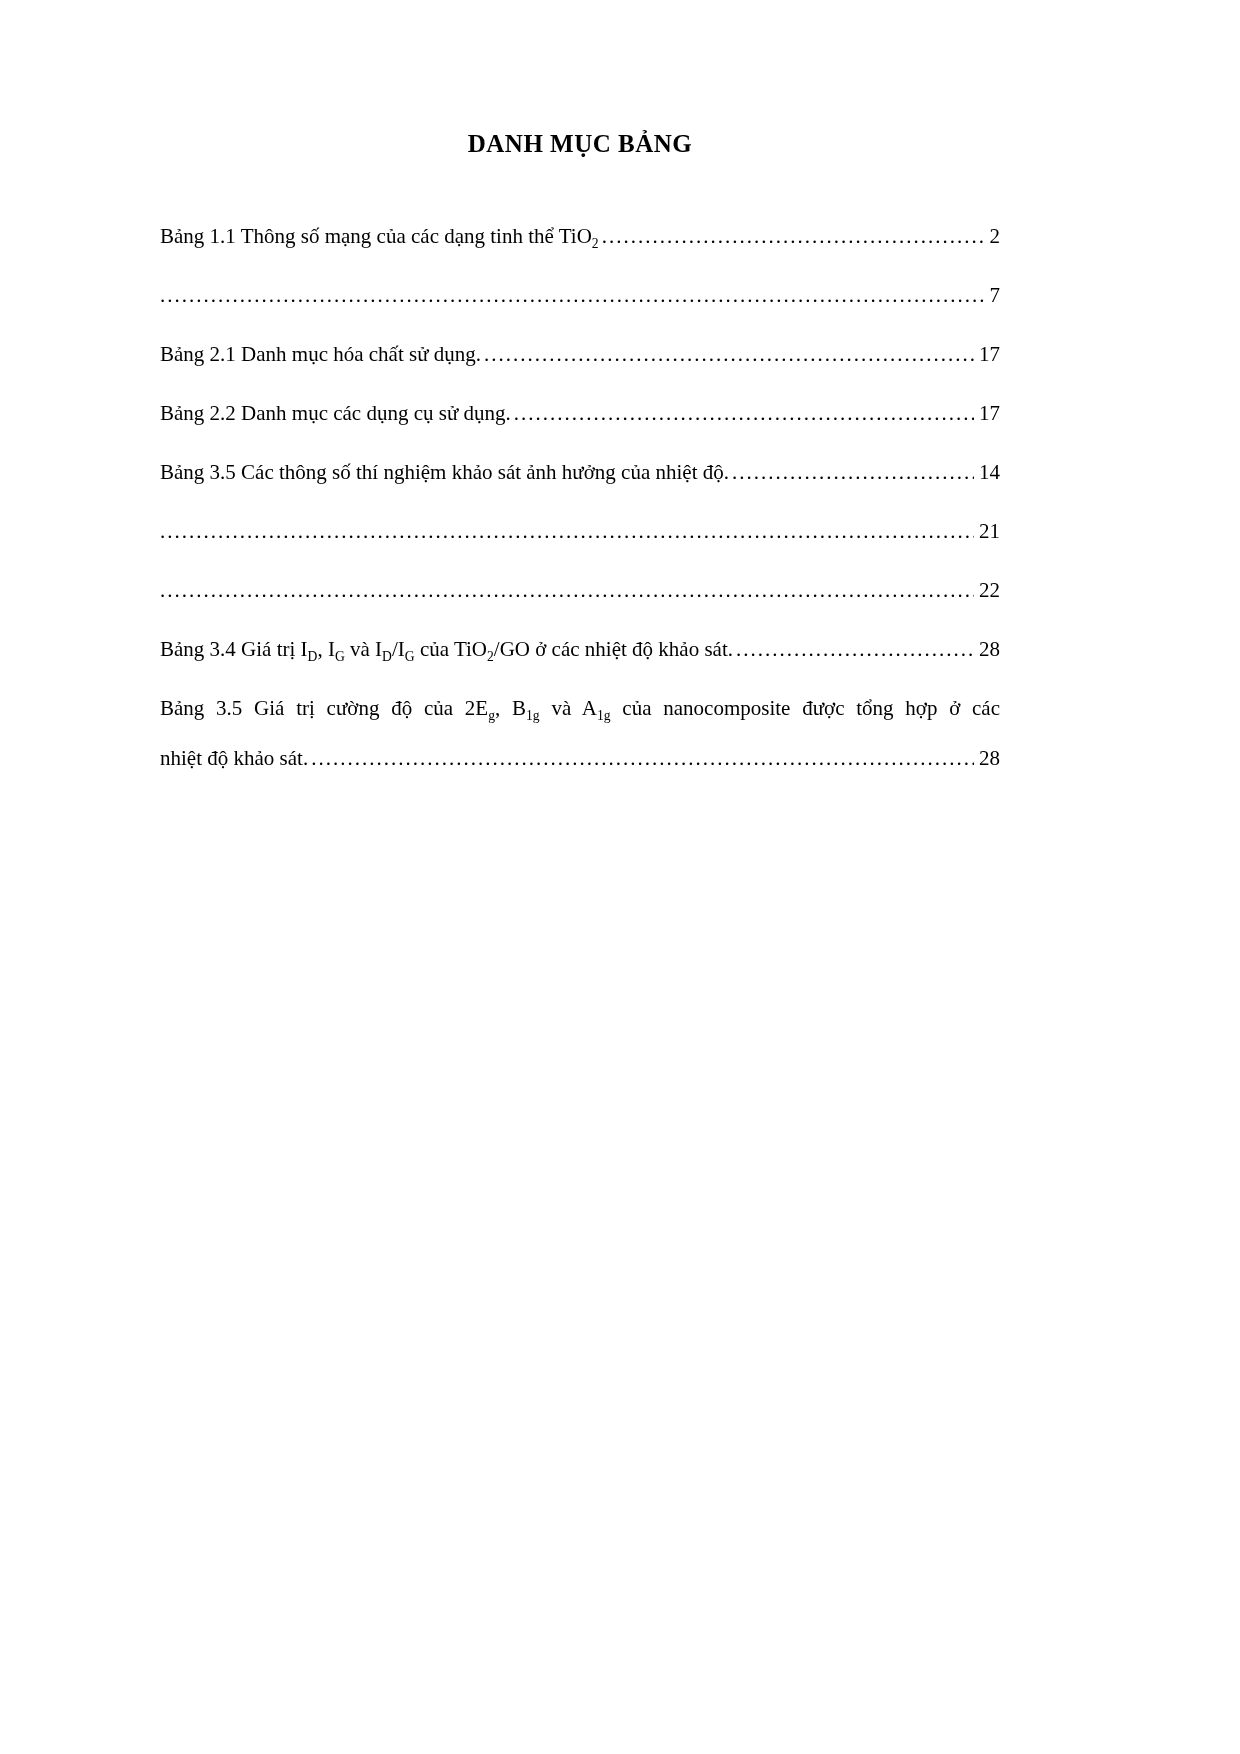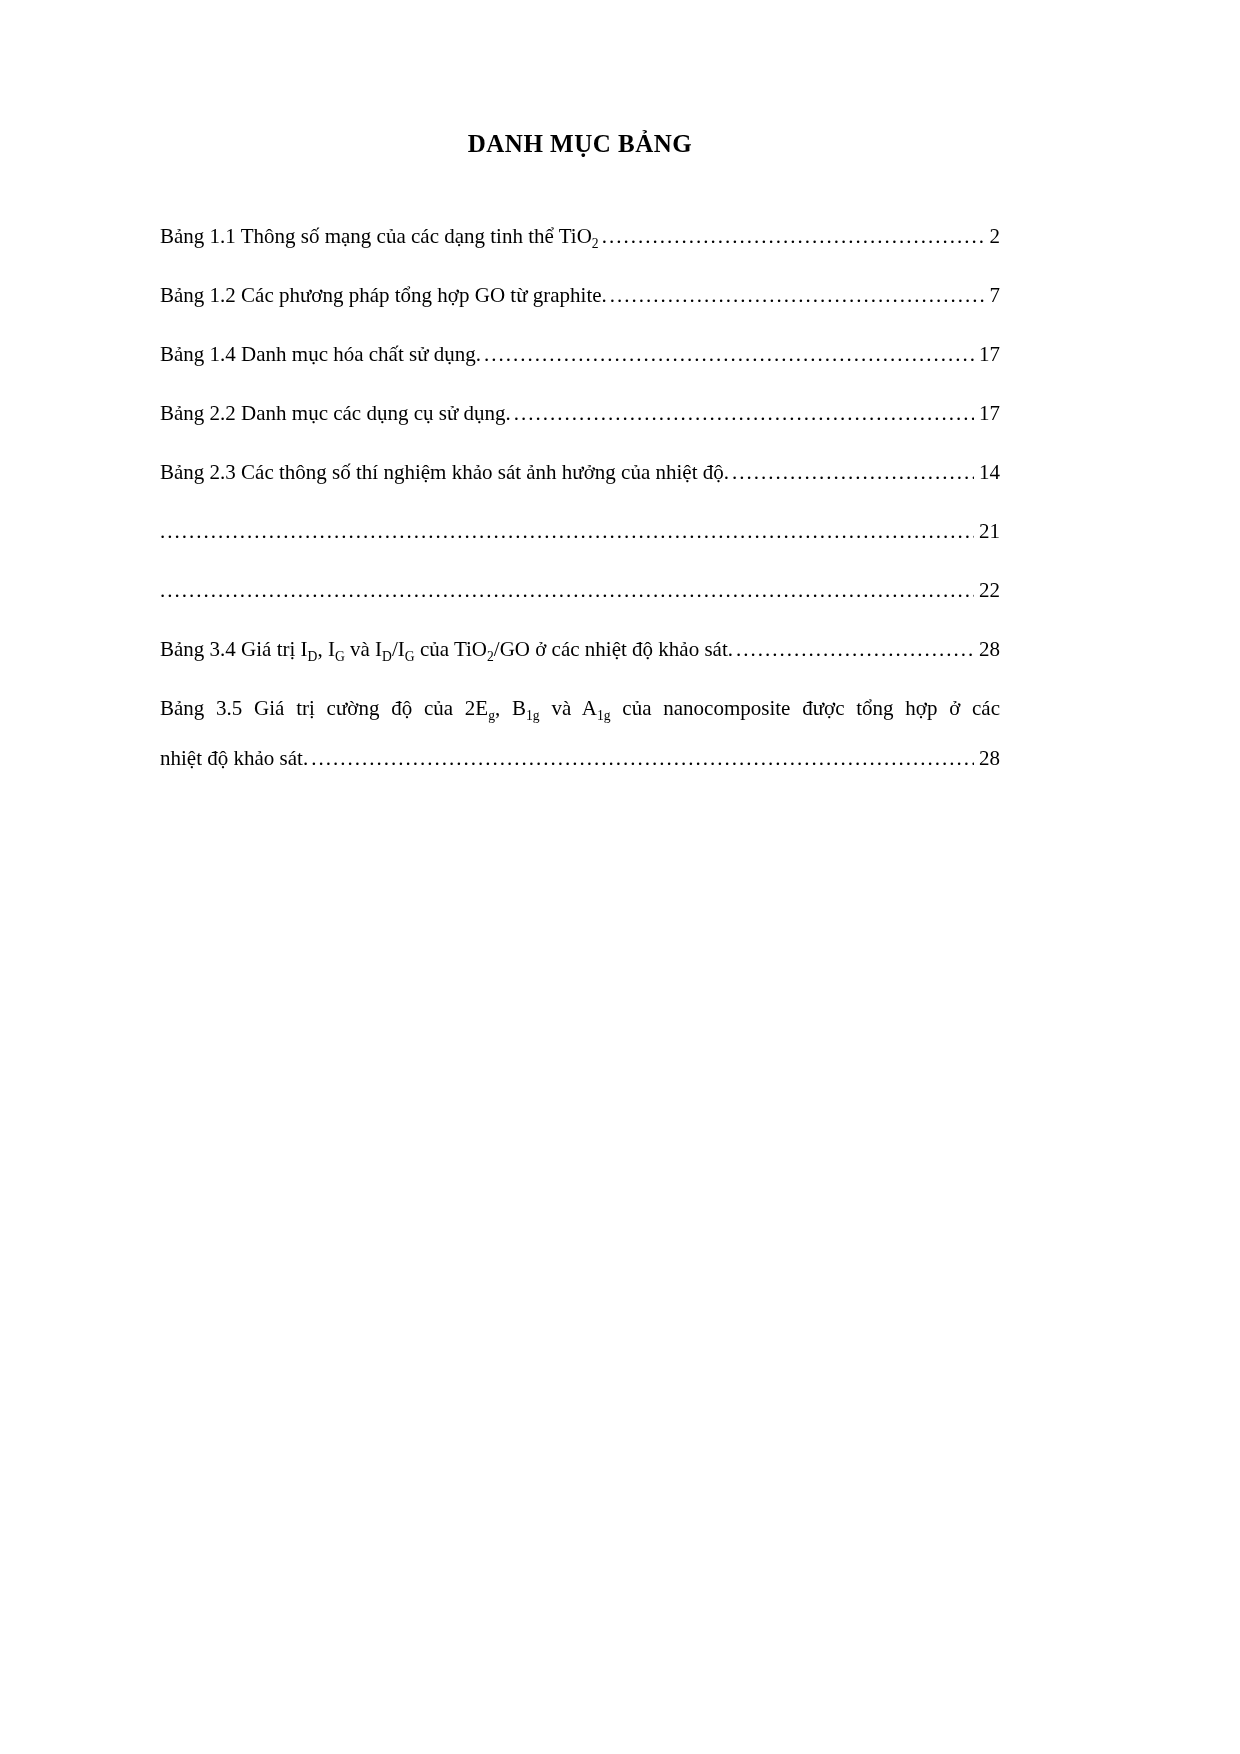--- a/index.html
+++ b/index.html
@@ -77,48 +77,47 @@
     <div class="toc-line main-line">
       <span class="entry-label">Bảng 1.1 Thông số mạng của các dạng tinh thể TiO<sub>2</sub> </span>
       <span class="leader"></span>
       <span class="page-num">2</span>
     </div>
   </div>
 
   <div class="toc-entry">
 
     <div class="toc-line main-line">
-      <span class="entry-label">Bảng 1.2 Các phương pháp tổng hợp GO từ graphite.</span>
       <span class="leader"></span>
       <span class="page-num">7</span>
     </div>
   </div>
 
   <div class="toc-entry">
 
     <div class="toc-line main-line">
-      <span class="entry-label">Bảng 1.4 Danh mục hóa chất sử dụng.</span>
+      <span class="entry-label">Bảng 2.1 Danh mục hóa chất sử dụng.</span>
       <span class="leader"></span>
       <span class="page-num">17</span>
     </div>
   </div>
 
   <div class="toc-entry">
 
     <div class="toc-line main-line">
       <span class="entry-label">Bảng 2.2 Danh mục các dụng cụ sử dụng.</span>
       <span class="leader"></span>
       <span class="page-num">17</span>
     </div>
   </div>
 
   <div class="toc-entry">
 
     <div class="toc-line main-line">
-      <span class="entry-label">Bảng 2.3 Các thông số thí nghiệm khảo sát ảnh hưởng của nhiệt độ.</span>
+      <span class="entry-label">Bảng 3.5 Các thông số thí nghiệm khảo sát ảnh hưởng của nhiệt độ.</span>
       <span class="leader"></span>
       <span class="page-num">14</span>
     </div>
   </div>
 
   <div class="toc-entry">
 
     <div class="toc-line main-line">
       <span class="leader"></span>
       <span class="page-num">21</span>

